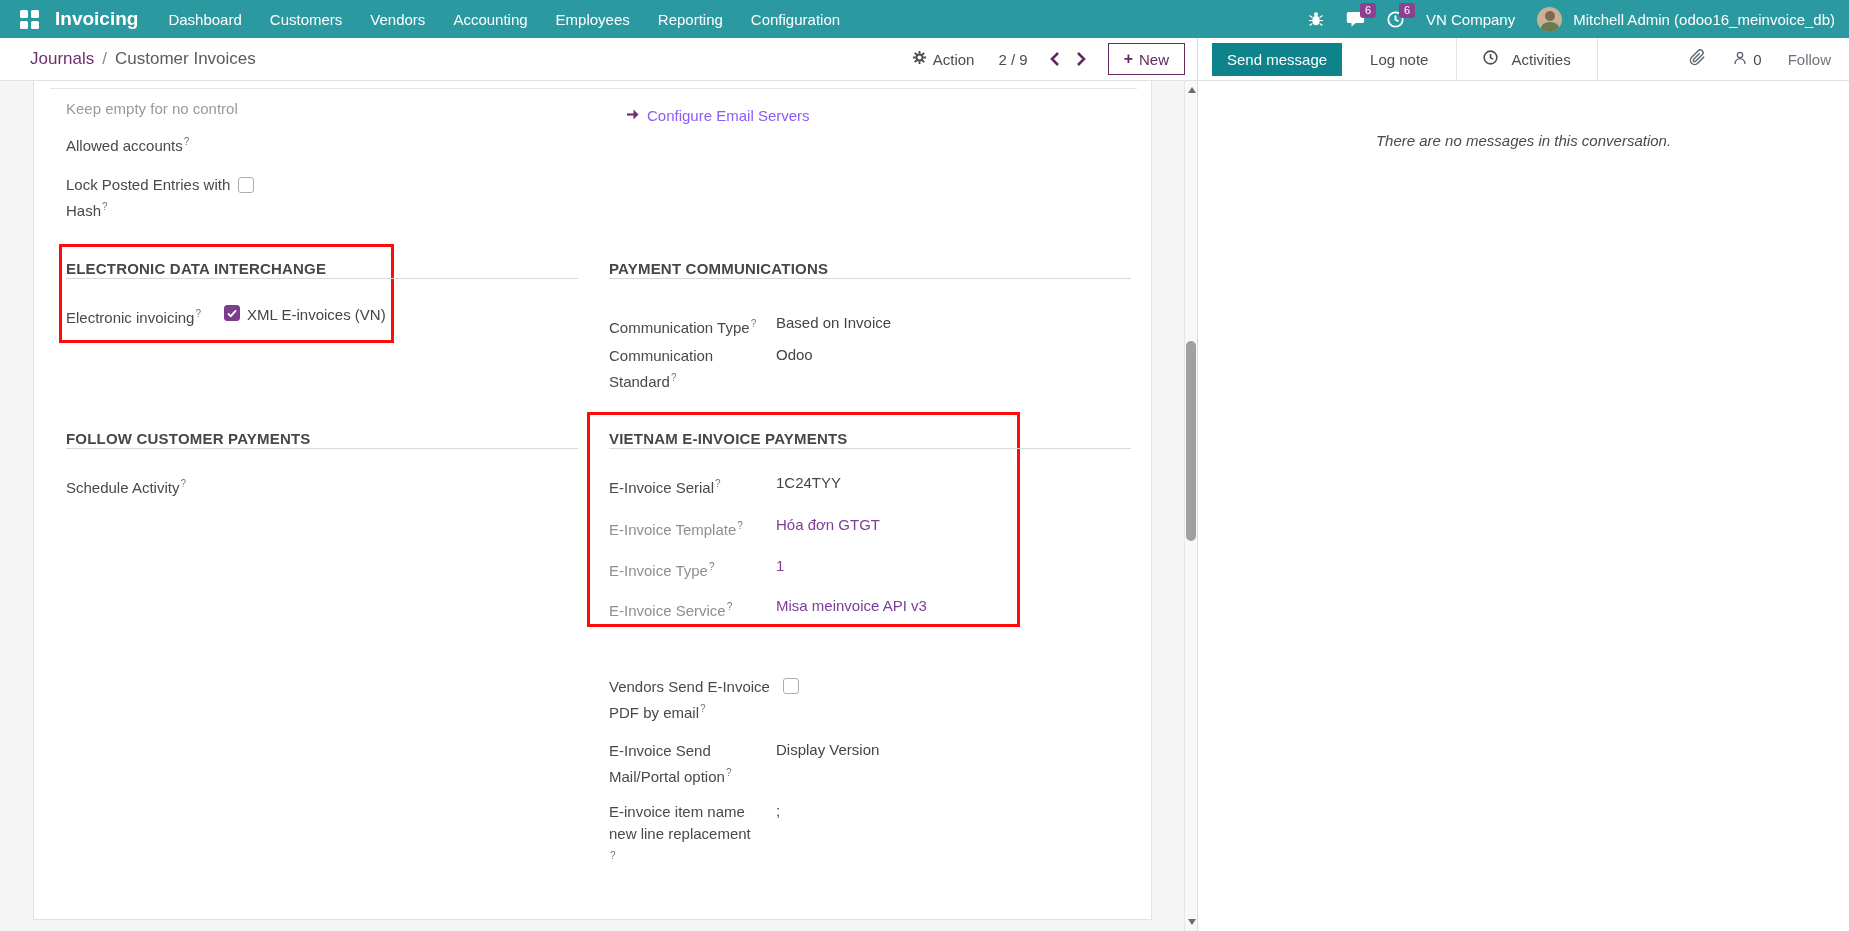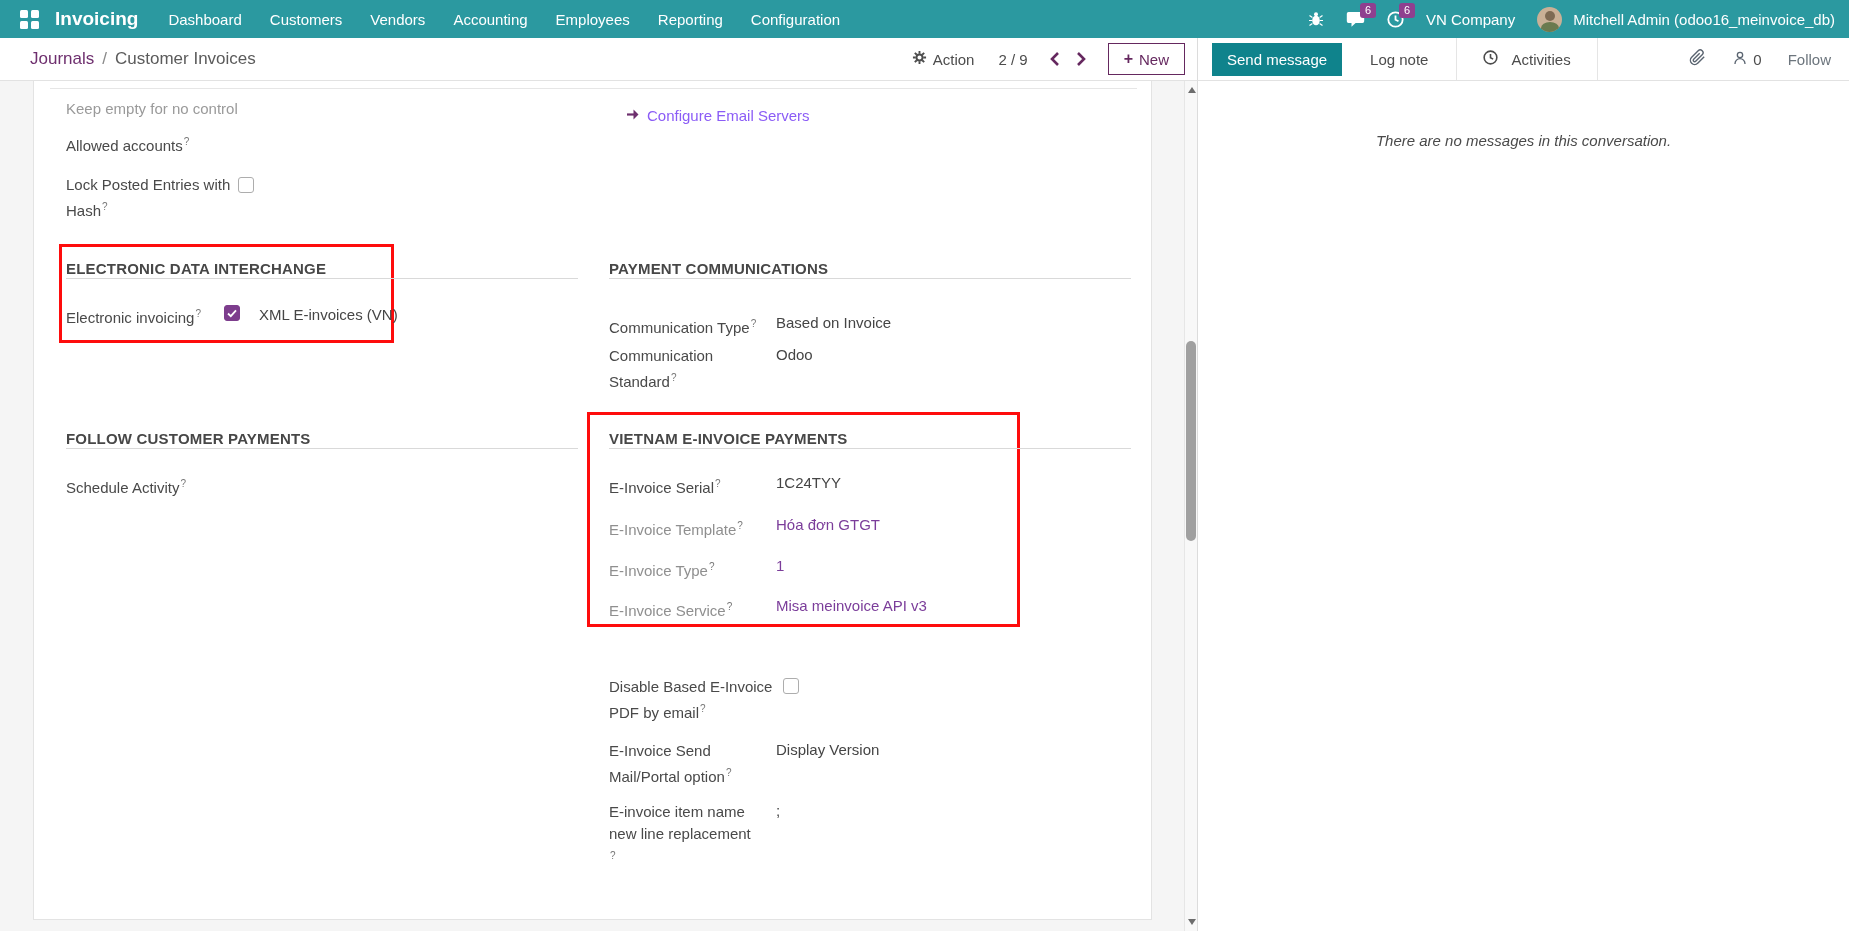--- a/index.html
+++ b/index.html
@@ -214,21 +214,21 @@
 
       <div class="hl" style="left:25px; top:163px; width:335px; height:99px;"></div>
       <div class="abs sec-title" style="left:32px; top:179px;">ELECTRONIC DATA INTERCHANGE</div>
       <div class="sec-line" style="left:32px; top:197px; width:512px;"></div>
       <div class="abs lbl" style="left:32px; top:222px;"><span>Electronic invoicing</span><sup class="q">?</sup></div>
       <div class="abs cb checked" style="left:190px; top:224px;">
         <svg width="10" height="9" viewBox="0 0 10 9">
             <polyline points="1,4.5 3.8,7.2 9,1.3" fill="none" stroke="#fff" stroke-width="1.8"></polyline>
           </svg>
       </div>
-      <div class="abs val" style="left:225px; top:224px;">XML E-invoices (VN)</div>
+      <div class="abs val" style="left:213px; top:224px;">XML E-invoices (VN)</div>
 
       <div class="abs sec-title" style="left:575px; top:179px;">PAYMENT COMMUNICATIONS</div>
       <div class="sec-line" style="left:575px; top:197px; width:522px;"></div>
       <div class="frow" style="top:232px;">
         <div class="lbl"><span>Communication Type</span><sup class="q">?</sup></div>
         <div class="val">Based on Invoice</div>
       </div>
       <div class="frow" style="top:264px;">
         <div class="lbl"><span>Communication Standard</span><sup class="q">?</sup></div>
         <div class="val">Odoo</div>
@@ -252,21 +252,21 @@
       </div>
       <div class="frow" style="top:475px;">
         <div class="lbl muted"><span>E-Invoice Type</span><sup class="q">?</sup></div>
         <div class="val link">1</div>
       </div>
       <div class="frow" style="top:515px;">
         <div class="lbl muted"><span>E-Invoice Service</span><sup class="q">?</sup></div>
         <div class="val link">Misa meinvoice API v3</div>
       </div>
       <div class="frow" style="top:595px;">
-        <div class="lbl"><span>Disable Based E-Invoice PDF by email</span><sup class="q">?</sup></div>
+        <div class="lbl"><span>Vendors Send E-Invoice PDF by email</span><sup class="q">?</sup></div>
         <div class="cb" style="margin-top:2px; margin-left:7px;"></div>
       </div>
       <div class="frow" style="top:659px;">
         <div class="lbl"><span>E-Invoice Send Mail/Portal option</span><sup class="q">?</sup></div>
         <div class="val">Display Version</div>
       </div>
       <div class="frow" style="top:720px;">
         <div class="lbl"><span>E-invoice item name new line replacement</span><sup class="q" style="display:block;">?</sup></div>
         <div class="val">;</div>
       </div>

